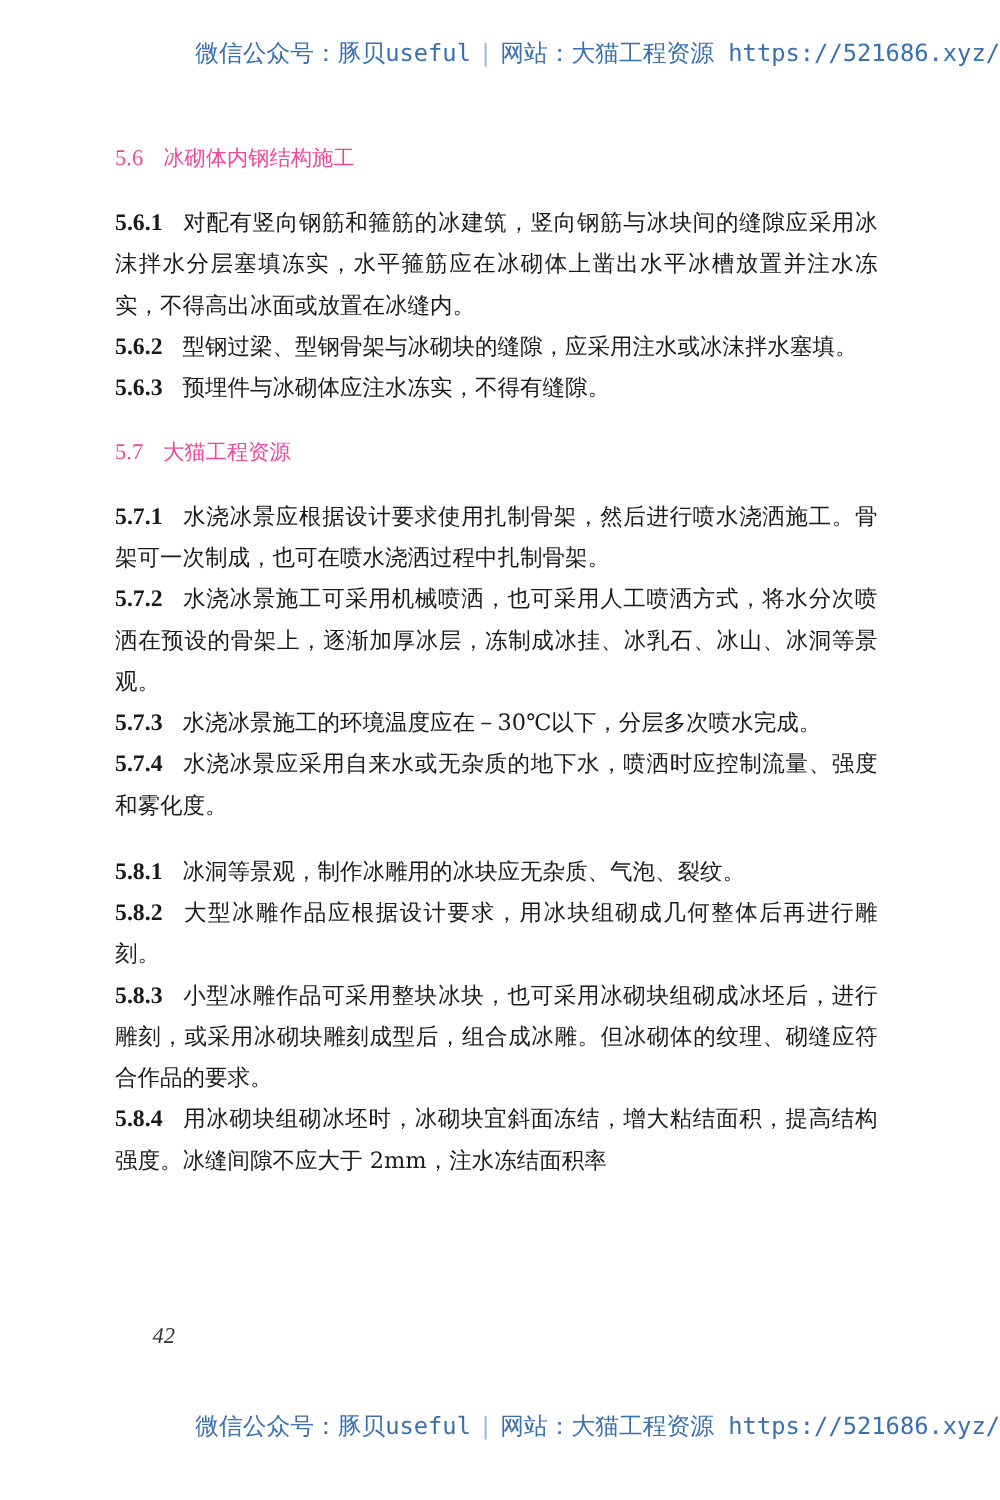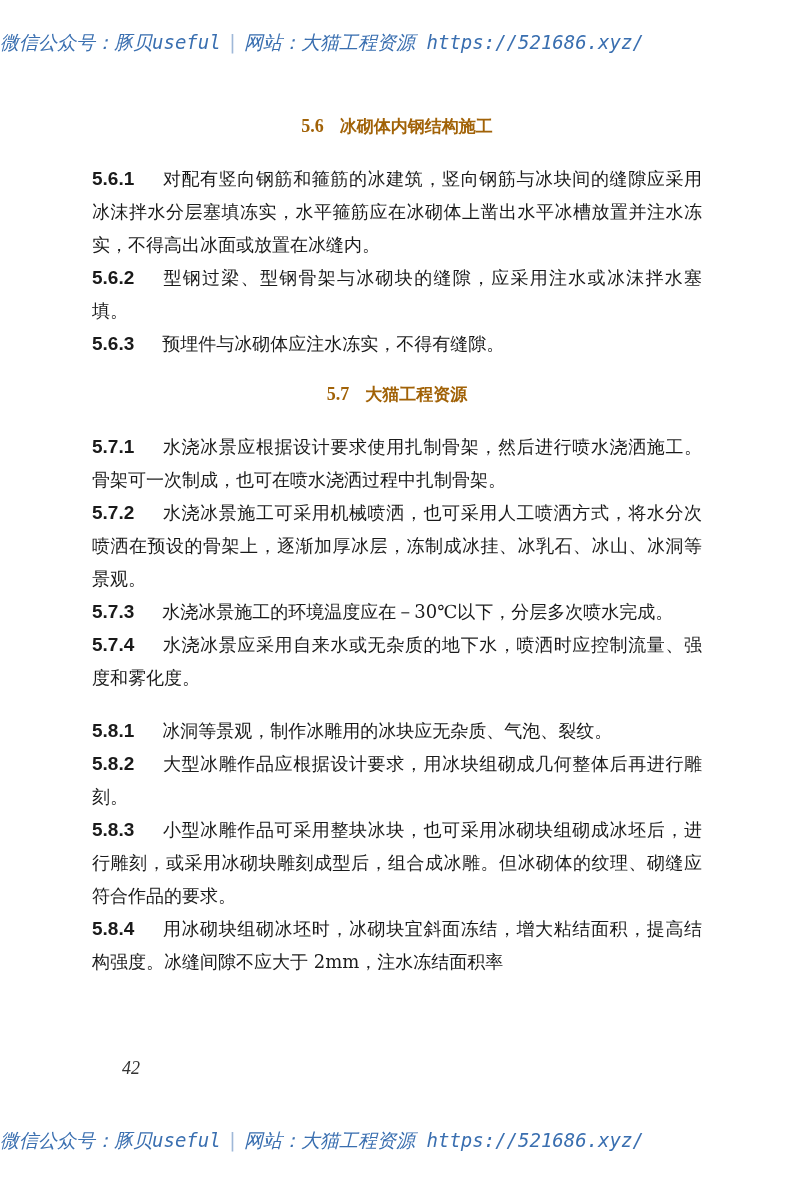--- a/index.html
+++ b/index.html
@@ -12,69 +12,68 @@
       height: 1200px;
       position: relative;
       overflow: hidden;
       font-family: "DejaVu Serif", "Liberation Serif", serif;
       color: #1a1a1a;
     }
     .watermark {
       position: absolute;
       left: 0;
       width: 800px;
-      text-align: left;
+      text-align: right;
       font-family: "DejaVu Sans Mono", "Liberation Mono", monospace;
       font-size: 19px;
       color: #3a6fb0;
       white-space: nowrap;
       letter-spacing: 0px;
-      font-style: italic;
     }
     .watermark.top { top: 30px; }
     .watermark.bottom { top: 1128px; }
     .watermark .sep {
       color: #9fb8d8;
       margin: 0 6px;
     }
     .page {
       position: absolute;
       left: 92px;
       top: 112px;
       width: 610px;
     }
     .section-title {
-      text-align: center;
+      text-align: left;
       font-family: "DejaVu Sans", "Liberation Sans", sans-serif;
-      font-weight: bold;
+      font-weight: normal;
       font-size: 17px;
       height: 28px;
       line-height: 28px;
       margin: 0 0 22px 0;
-      color: #a16207;
+      color: #ec4899;
     }
     .section-title .num {
       font-family: "Liberation Serif", "DejaVu Serif", serif;
       font-size: 18px;
       margin-right: 16px;
     }
     .section-title.spaced .title-text {
       letter-spacing: 12px;
     }
     .clause {
       font-size: 18px;
       line-height: 33px;
       text-align: justify;
       margin: 0;
     }
     .clause .cnum {
-      font-family: Liberation Sans, sans-serif;
+      font-family: Liberation Serif, serif;
       font-weight: bold;
       font-size: 19px;
-      margin-right: 28px;
+      margin-right: 16px;
     }
     .gap { height: 20px; }
     .page-number {
       position: absolute;
       left: 122px;
       top: 1058px;
       font-family: "Liberation Serif", "DejaVu Serif", serif;
       font-style: italic;
       font-size: 18px;
       color: #333;

